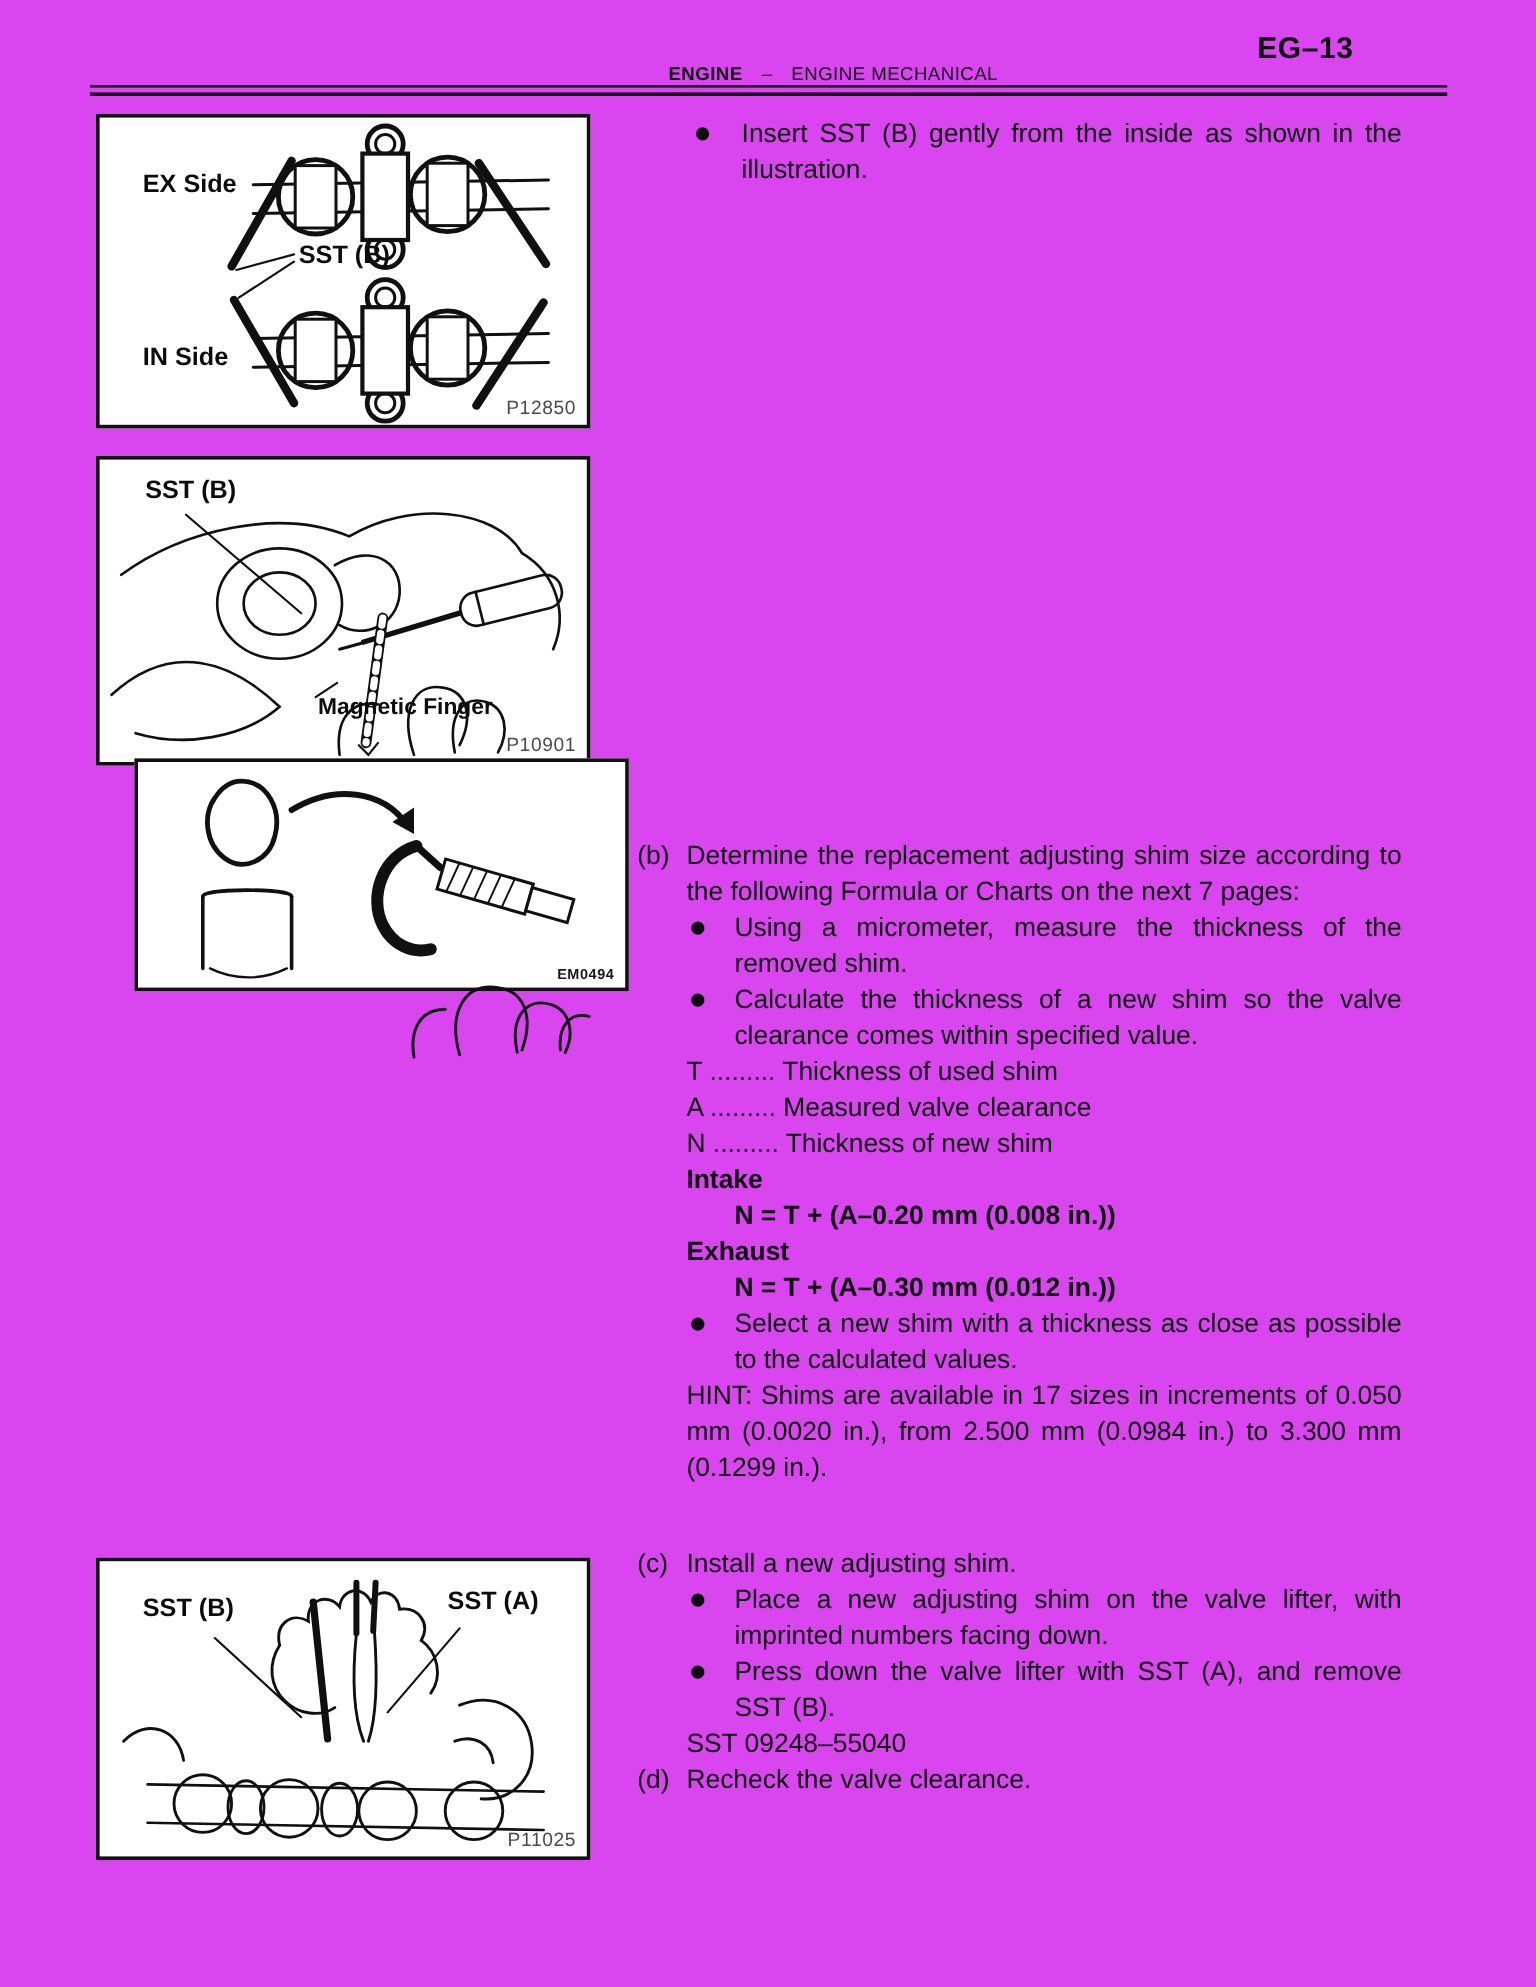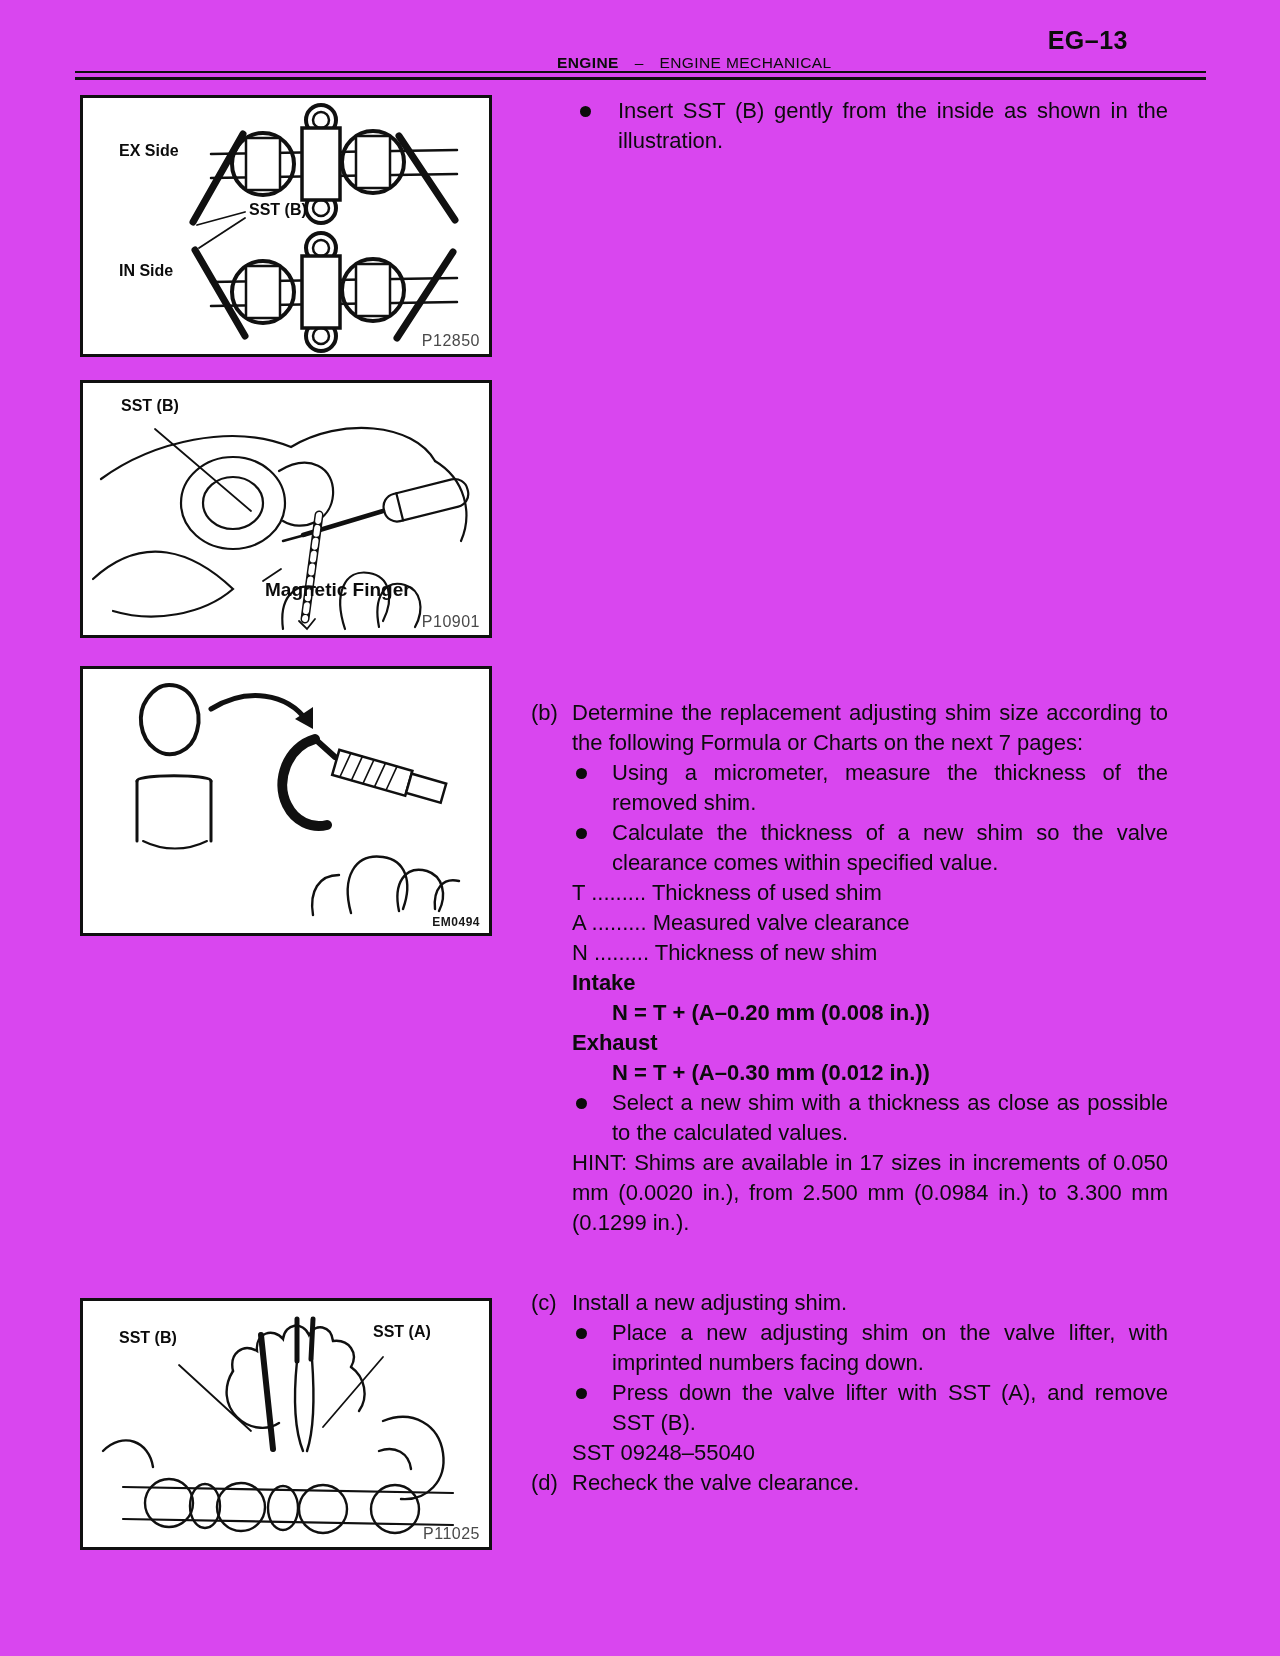--- a/index.html
+++ b/index.html
@@ -20,24 +20,24 @@
   .rule1 { top:71px; height:2px; }
   .rule2 { top:77px; height:3px; }
 
   
   .figure {
     position:absolute; left:80px; width:412px; box-sizing:border-box;
     border:3px solid #101010; background:#fff;
   }
   #fig1 { top:95px;  height:262px; }
   #fig2 { top:380px; height:258px; }
-  #fig3 { top:666px; height:270px; }
+  #fig3 { top:632px; height:194px;margin-left:32px; }
   #fig4 { top:1298px; height:252px; }
   .figure svg { position:absolute; left:0; top:0; }
-  .fig-label { position:absolute; font-weight:700; font-size:16px; white-space:nowrap; color:#0c0c0c; }
+  .fig-label { position:absolute; font-weight:700; font-size:21px; white-space:nowrap; color:#0c0c0c; }
   .fig-label.small { font-size:19px; }
   .fig-code {
     position:absolute; right:9px; bottom:4px; font-size:16px; color:#4a4a4a;
     letter-spacing:.5px; font-weight:400;
   }
   .fig-code.bold { color:#181818; font-weight:700; font-size:12px; }
 
   
   .block {
     position:absolute; left:572px; width:596px;
@@ -100,21 +100,21 @@
         <rect x="219" y="158" width="38" height="72" fill="#fff" stroke-width="3.5"></rect>
         <line x1="112" y1="152" x2="162" y2="238" stroke-width="7"></line>
         <line x1="370" y1="154" x2="314" y2="240" stroke-width="7"></line>
 
         <path d="M162,114 L114,127" stroke-width="1.8"></path>
         <path d="M162,120 L116,150" stroke-width="1.8"></path>
       </g>
     </svg>
     <div class="fig-label" style="left:36px; top:44px;">EX Side</div>
     <div class="fig-label" style="left:166px; top:103px;">SST (B)</div>
-    <div class="fig-label" style="left:36px; top:164px;">IN Side</div>
+    <div class="fig-label" style="left:36px; top:188px;">IN Side</div>
     <div class="fig-code">P12850</div>
   </div>
 
   <div class="figure" id="fig2">
     <svg viewBox="0 0 406 252" width="406" height="252">
       <g stroke="#101010" fill="none" stroke-width="2.2" stroke-linecap="round">
         <line x1="72" y1="46" x2="168" y2="128" stroke-width="1.8"></line>
         <path d="M18,96 C70,58 150,40 208,64 C258,34 330,40 352,78"></path>
         <path d="M352,78 C382,96 390,130 378,158"></path>
         <path d="M10,196 C60,150 110,168 150,206 C120,232 70,240 30,228"></path>

